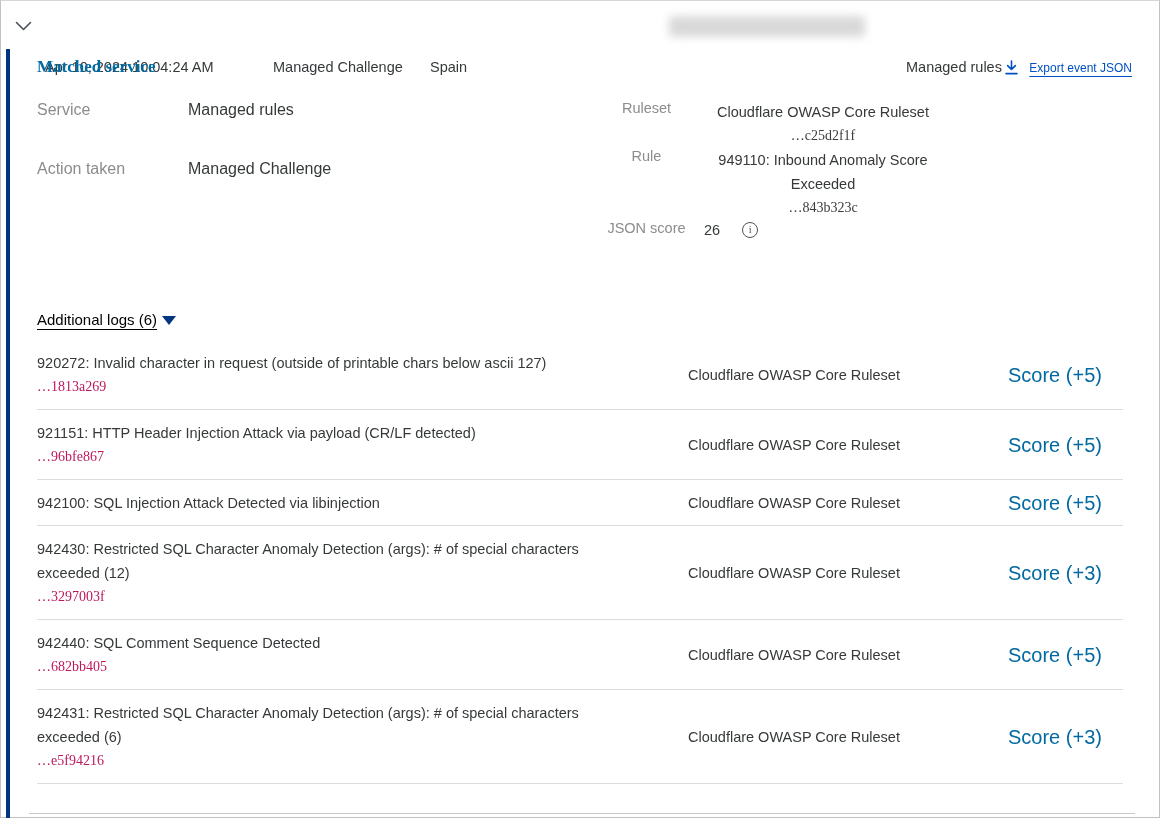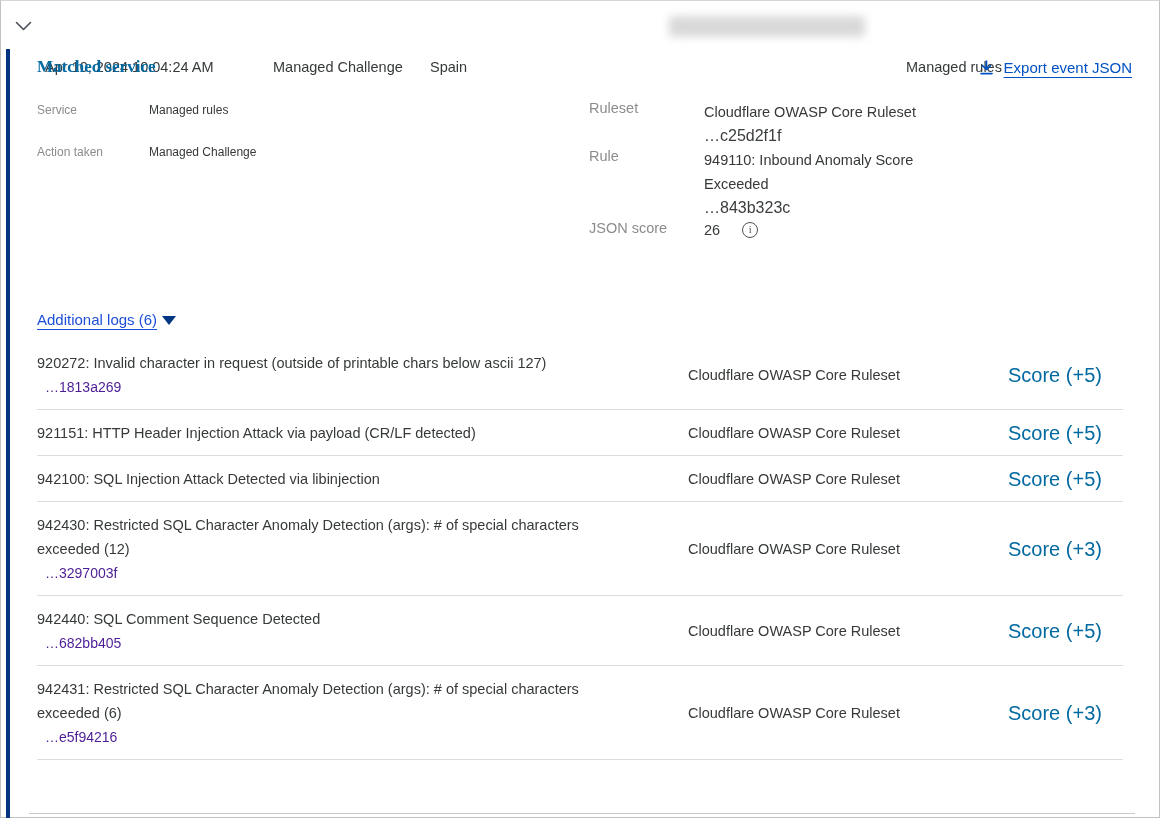--- a/index.html
+++ b/index.html
@@ -28,57 +28,57 @@
   .redacted {
     position: absolute; left: 668px; top: 15px; width: 196px; height: 21px;
     background: #d9d9d9; border-radius: 4px; filter: blur(4px);
   }
   
   .accent-bar { position: absolute; left: 5px; top: 48px; width: 4px; height: 769px; background: #003681; }
   .panel-title { position: absolute; left: 36px; top: 56px; font-size: 17px; font-weight: 700; color: #0369a1; font-family: Liberation Serif, serif; }
   .export-link {
     position: absolute; right: 27px; top: 58px;
     display: flex; align-items: center; gap: 9px;
-    color: #0051c3; font-size: 15px; cursor: pointer; text-decoration: none;
+    color: #0051c3; font-size: 12px; cursor: pointer; text-decoration: none;
   }
   .export-link .lbl { text-decoration: underline; text-underline-offset: 4px; }
   
-  .fields-left { position: absolute; left: 36px; top: 99px; display: grid; grid-template-columns: 112px auto; row-gap: 22px; font-size: 12px; line-height: 20px; }
+  .fields-left { position: absolute; left: 36px; top: 99px; display: grid; grid-template-columns: 112px auto; row-gap: 22px; font-size: 16px; line-height: 20px; gap: 39px; }
   .fields-right { position: absolute; left: 588px; top: 99px; width: 420px; font-size: 14.5px; }
-  .frow { display: grid; grid-template-columns: 115px auto; }
+  .frow { display: grid; grid-template-columns: 115px auto; text-align: center; }
   .frow + .frow { }
   .label { color: #8c8c8c; }
   .val { color: #36393a; }
   .val-wrap { width: 238px; line-height: 24px; }
-  .hash { font-family: Liberation Sans, sans-serif; font-size: 16px; color: #3a3d3e; line-height: 24px; }
+  .hash { font-family: Liberation Serif, serif; font-size: 14px; color: #3a3d3e; line-height: 24px; }
   .owasp-val { display: flex; align-items: center; gap: 22px; line-height: 20px; }
   .info-icon {
     width: 16px; height: 16px; border: 1.3px solid #4e5255; border-radius: 50%;
     display: inline-flex; align-items: center; justify-content: center;
     font-size: 10.5px; font-family: "Liberation Serif", serif; color: #4e5255; cursor: pointer;
   }
   
   .addl-logs {
     position: absolute; left: 36px; top: 310px;
     display: flex; align-items: center; gap: 5px; cursor: pointer;
   }
   .addl-logs .lbl {
-    color: #1d4ed8; font-size: 15px;
+    color: #000000; font-size: 15px;
     text-decoration: underline; text-underline-offset: 4px;
   }
   .caret-down {
     width: 0; height: 0; margin-top: 2px;
     border-left: 7px solid transparent; border-right: 7px solid transparent;
     border-top: 9px solid #003681;
   }
   
   .logs-table { position: absolute; left: 36px; top: 339px; width: 1086px; }
   .log-row { position: relative; border-bottom: 1px solid #dcdcdc; padding: 11px 0 10px 0; }
   .log-desc { width: 595px; font-size: 14.5px; line-height: 24px; color: #36393a; }
-  .log-hash { font-family: Liberation Sans, sans-serif; font-size: 14px; line-height: 24px; color: #4c1d95; margin-left: 8px; }
+  .log-hash { font-family: Liberation Serif, serif; font-size: 14px; line-height: 24px; color: #be185d; }
   .log-ruleset { position: absolute; left: 651px; top: 50%; transform: translateY(-50%); font-size: 14.5px; color: #36393a; white-space: nowrap; }
   .log-score { position: absolute; left: 971px; top: 50%; transform: translateY(-50%); font-size: 20px; color: #0369a1; white-space: nowrap; }
   .panel-bottom-line { position: absolute; left: 28px; top: 812px; width: 1106px; height: 1px; background: #c9c9c9; }
   svg { display: block; }
 </style>
 </head>
 <body>
 
 <div class="screen">
 
@@ -148,20 +148,21 @@
   <div class="logs-table" id="logs-table">
     <div class="log-row">
       <div class="log-desc">920272: Invalid character in request (outside of printable chars below ascii 127)</div>
       <div class="log-hash">…1813a269</div>
       <div class="log-ruleset">Cloudflare OWASP Core Ruleset</div>
       <div class="log-score">Score (+5)</div>
     </div>
 
     <div class="log-row">
       <div class="log-desc">921151: HTTP Header Injection Attack via payload (CR/LF detected)</div>
+      <div class="log-hash">…96bfe867</div>
       <div class="log-ruleset">Cloudflare OWASP Core Ruleset</div>
       <div class="log-score">Score (+5)</div>
     </div>
 
     <div class="log-row">
       <div class="log-desc">942100: SQL Injection Attack Detected via libinjection</div>
       <div class="log-ruleset">Cloudflare OWASP Core Ruleset</div>
       <div class="log-score">Score (+5)</div>
     </div>
 

